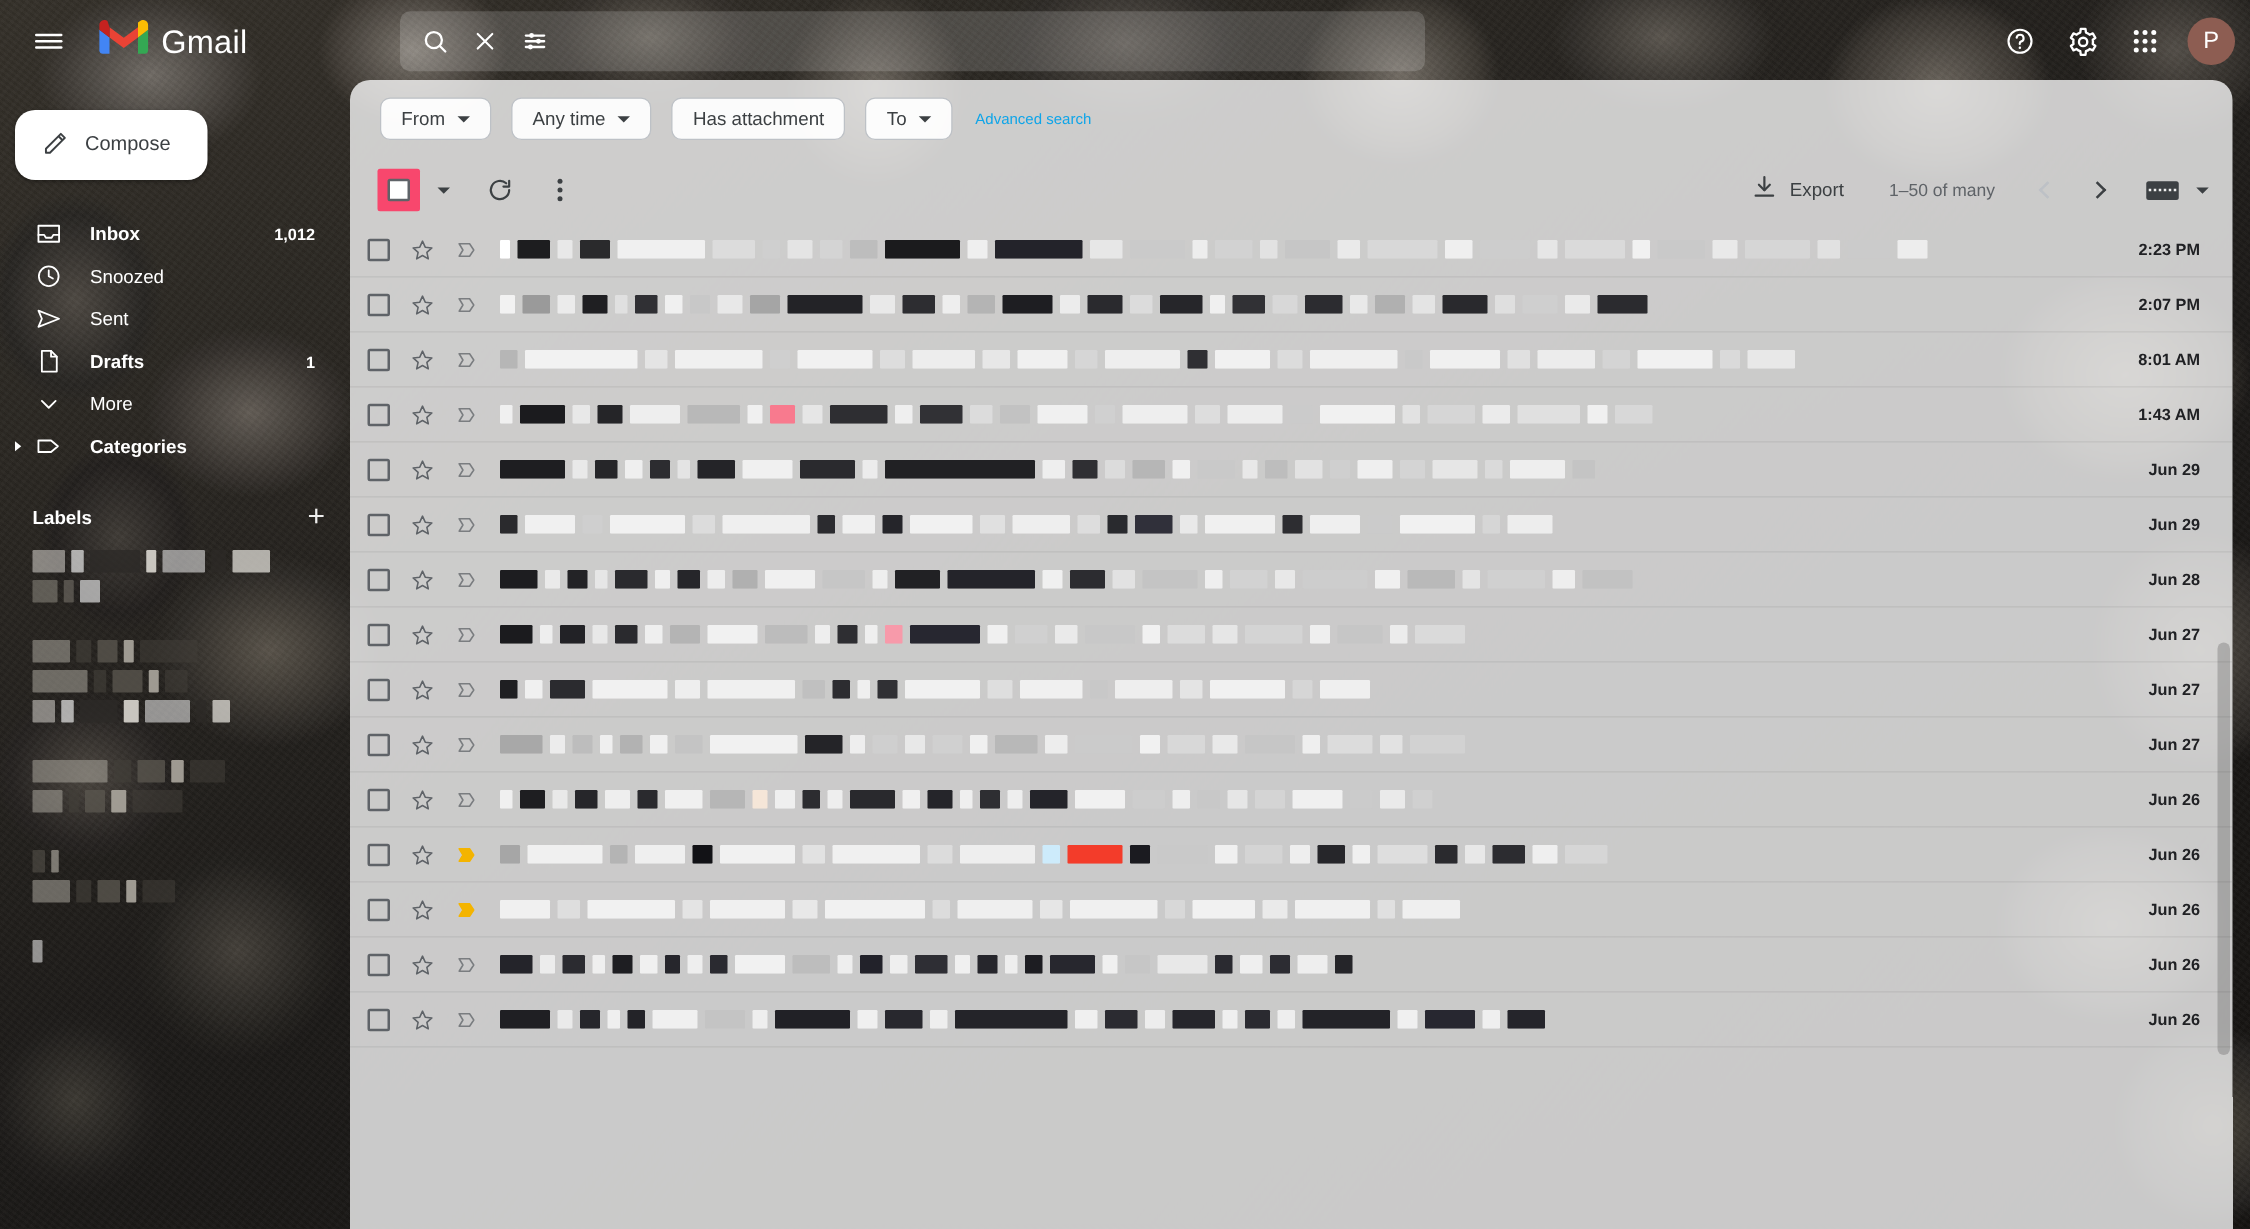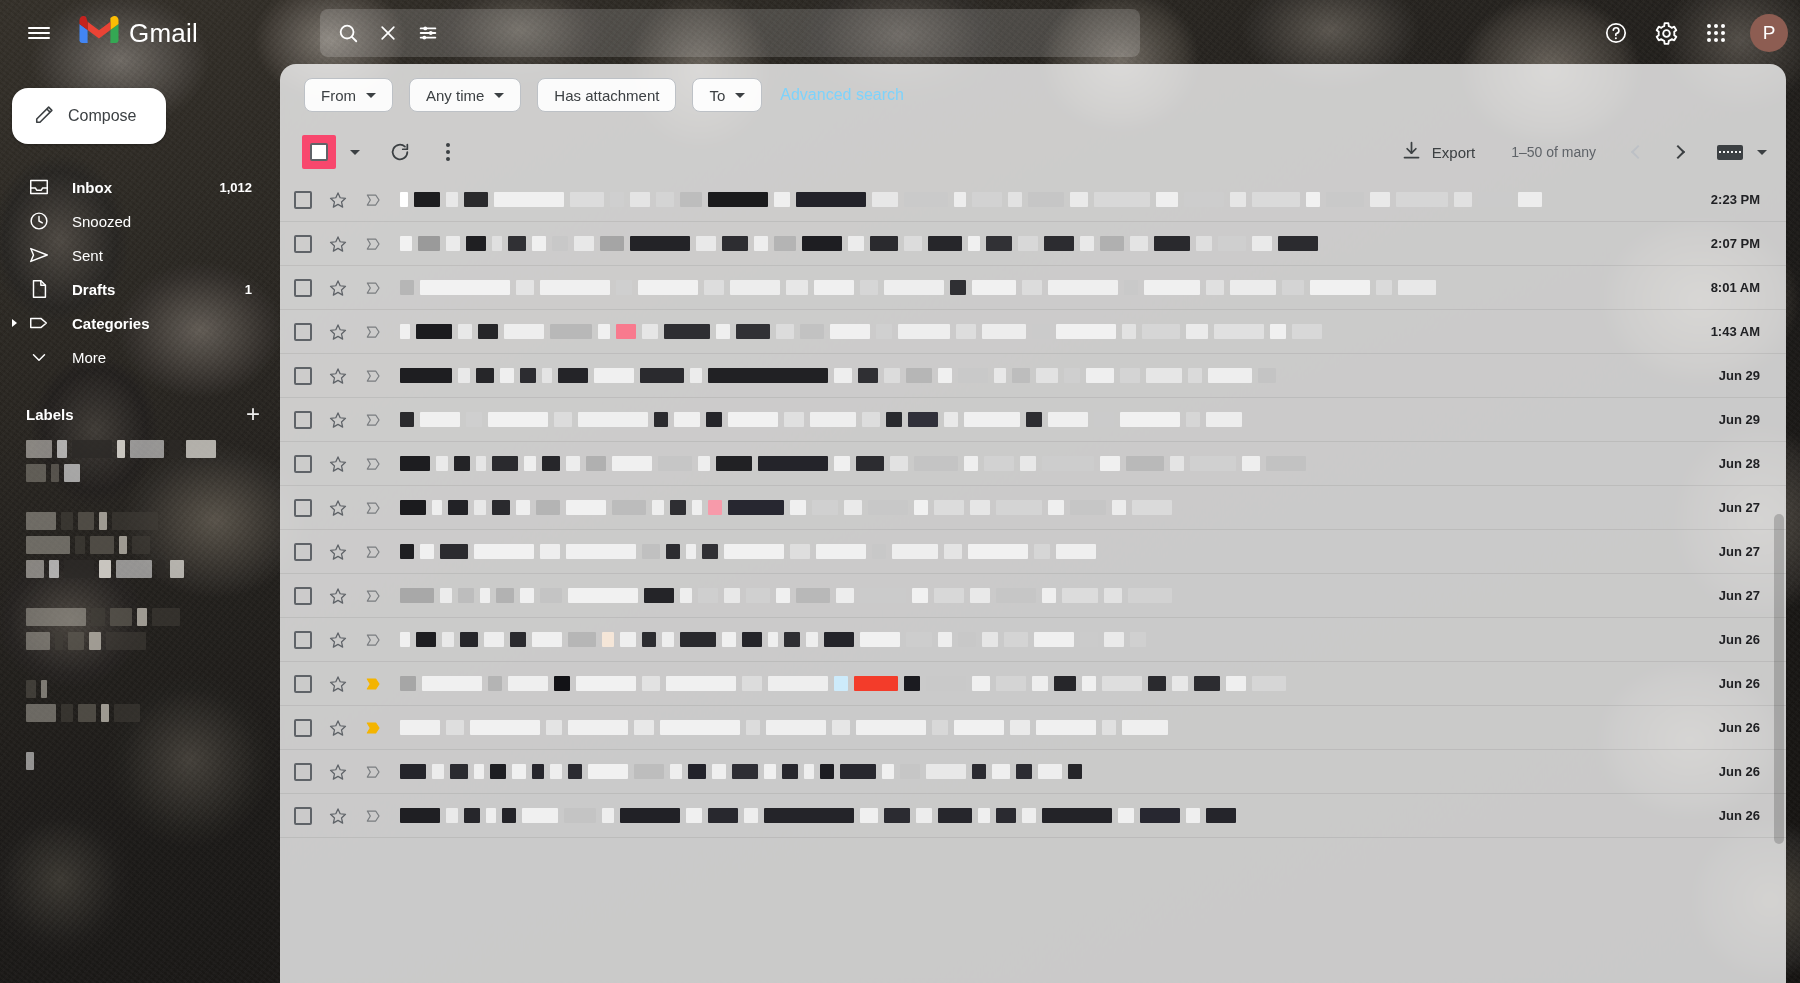--- a/index.html
+++ b/index.html
@@ -141,21 +141,21 @@
   }
 
   
   #chips{ height:62px; display:flex; align-items:center; padding-left:24px; gap:16px; }
   .chip{
     height:34px; padding:0 16px; border:1px solid #bdc1c6; border-radius:8px;
     background:rgba(255,255,255,.92); display:flex; align-items:center; gap:10px;
     font-size:15px; color:#3c4043; cursor:pointer; white-space:nowrap;
   }
   .caret{ width:0;height:0;border-top:5px solid #3c4043;border-left:5px solid transparent;border-right:5px solid transparent; }
-  #advanced-search{ color:#7dd3fc; font-size:16px; cursor:pointer; margin-left:2px; }
+  #advanced-search{ color:#0ea5e9; font-size:12px; cursor:pointer; margin-left:2px; }
 
   
   #toolbar{ height:52px; display:flex; align-items:center; padding:0 12px 0 18px; }
   .tb-btn{
     width:40px;height:40px;border-radius:50%;
     display:flex;align-items:center;justify-content:center;cursor:pointer; flex:none;
   }
   #selectall-box{
     width:18px;height:18px; border:2px solid #5f6368; border-radius:2px;
     background:#fff;
@@ -338,37 +338,37 @@
         <span class="nav-ico">
           <svg width="22" height="22" viewBox="0 0 24 24" fill="none" stroke="#fff" stroke-width="1.6" stroke-linecap="round" stroke-linejoin="round">
             <path d="M6 3h8l5 5v13H6z"></path>
             <polyline points="14,3 14,8 19,8"></polyline>
           </svg>
         </span>
         <span class="nav-label bold">Drafts</span>
         <span class="nav-count bold">1</span>
       </div>
       <div class="nav-item">
+        <span class="nav-ico">
+          <svg width="22" height="22" viewBox="0 0 24 24" fill="none" stroke="#fff" stroke-width="1.6" stroke-linecap="round" stroke-linejoin="round">
+            <polyline points="6,9.5 12,15.5 18,9.5"></polyline>
+          </svg>
+        </span>
+        <span class="nav-label">More</span>
+        <span class="nav-count"></span>
+      </div>
+      <div class="nav-item">
         <span class="nav-expand"></span>
         <span class="nav-ico">
           <svg width="22" height="22" viewBox="0 0 24 24" fill="none" stroke="#fff" stroke-width="1.6" stroke-linecap="round" stroke-linejoin="round">
             <path d="M3 7h11l6 5-6 5H3z"></path>
           </svg>
         </span>
         <span class="nav-label bold">Categories</span>
         <span class="nav-count bold"></span>
-      </div>
-      <div class="nav-item">
-        <span class="nav-ico">
-          <svg width="22" height="22" viewBox="0 0 24 24" fill="none" stroke="#fff" stroke-width="1.6" stroke-linecap="round" stroke-linejoin="round">
-            <polyline points="6,9.5 12,15.5 18,9.5"></polyline>
-          </svg>
-        </span>
-        <span class="nav-label">More</span>
-        <span class="nav-count"></span>
       </div>
     </div>
 
   <div id="labels-head">
     <span id="labels-title">Labels</span>
     <span id="labels-plus">+</span>
   </div>
   <div id="labels-redacted">
       <div class="redact-row">
         <span class="rblk" style="width: 26px; background: rgb(216, 213, 207); opacity: 0.55;"></span>

